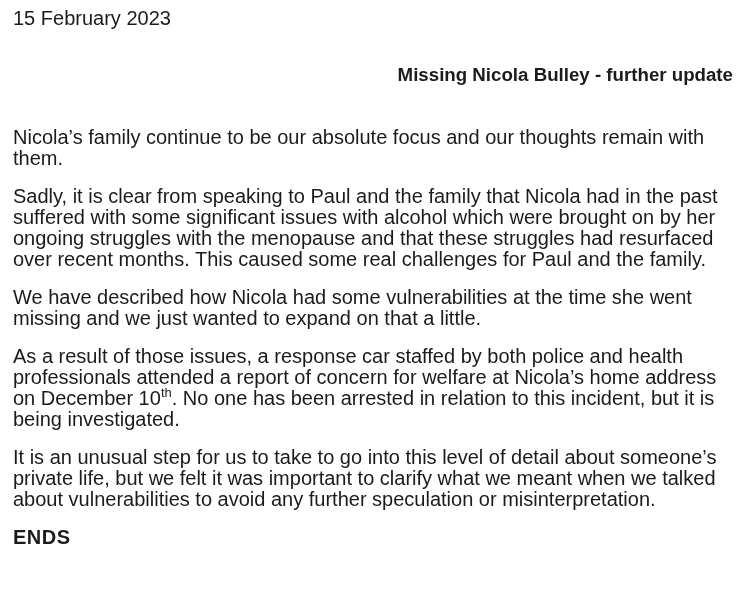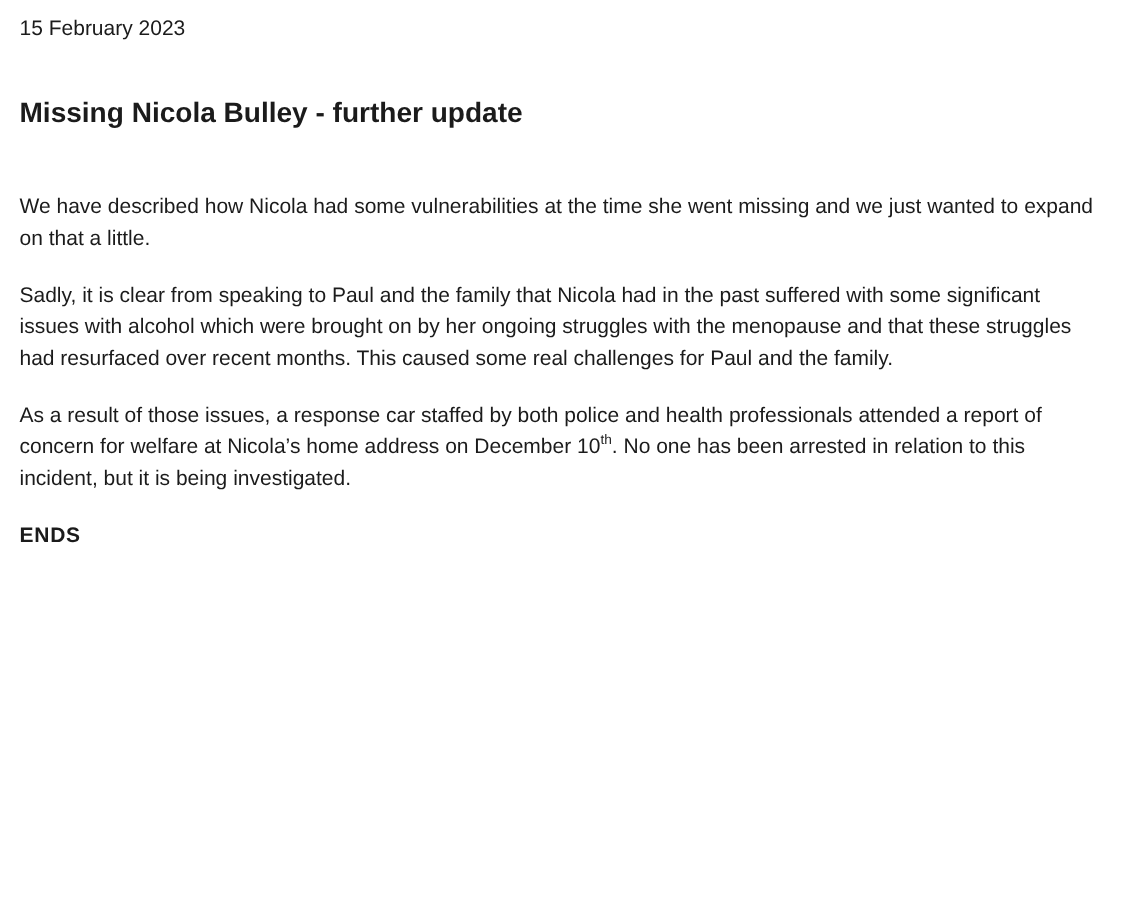--- a/index.html
+++ b/index.html
@@ -15,32 +15,32 @@
     overflow: hidden;
   }
   .page {
     box-sizing: border-box;
     width: 747px;
     height: 600px;
     padding: 8px 14px 0 13px;
   }
   .para {
     margin: 0 0 17px 0;
-    font-size: 14px;
+    font-size: 20px;
     line-height: 21px;
     font-weight: normal;
   }
   .date {
     margin-bottom: 0;
   }
   .title {
     font-size: 18.7px;
     line-height: 23px;
     font-weight: bold;
-    text-align: left;
+    text-align: right;
     margin: 34px 0 41px 0;
   }
   .ends {
     font-weight: bold;
     margin-bottom: 0;
     letter-spacing: 0.5px;
   }
   sup.ordinal {
     font-size: 0.65em;
     vertical-align: super;
@@ -50,25 +50,27 @@
 </style>
 </head>
 <body style="background: rgb(255, 255, 255); color: rgb(27, 27, 27);">
 
 <div class="page">
 
   <p class="para date">15 February 2023</p>
 
   <h1 class="title">Missing Nicola Bulley - further update</h1>
 
+  <p class="para">Nicola’s family continue to be our absolute focus and our thoughts remain with them.</p>
 
+
+  <p class="para">Sadly, it is clear from speaking to Paul and the family that Nicola had in the past suffered with some significant issues with alcohol which were brought on by her ongoing struggles with the menopause and that these struggles had resurfaced over recent months. This caused some real challenges for Paul and the family.</p>
 
   <p class="para">We have described how Nicola had some vulnerabilities at the time she went missing and we just wanted to expand on that a little.</p>
 
-  <p class="para">Sadly, it is clear from speaking to Paul and the family that Nicola had in the past suffered with some significant issues with alcohol which were brought on by her ongoing struggles with the menopause and that these struggles had resurfaced over recent months. This caused some real challenges for Paul and the family.</p>
-
   <p class="para"><span>As a result of those issues, a response car staffed by both police and health professionals attended a report of concern for welfare at Nicola’s home address on December 10</span><sup class="ordinal">th</sup><span>. No one has been arrested in relation to this incident, but it is being investigated.</span></p>
 
+  <p class="para">It is an unusual step for us to take to go into this level of detail about someone’s private life, but we felt it was important to clarify what we meant when we talked about vulnerabilities to avoid any further speculation or misinterpretation.</p>
 
 
   <p class="para ends">ENDS</p>
 
 </div>
 
 </body></html>

